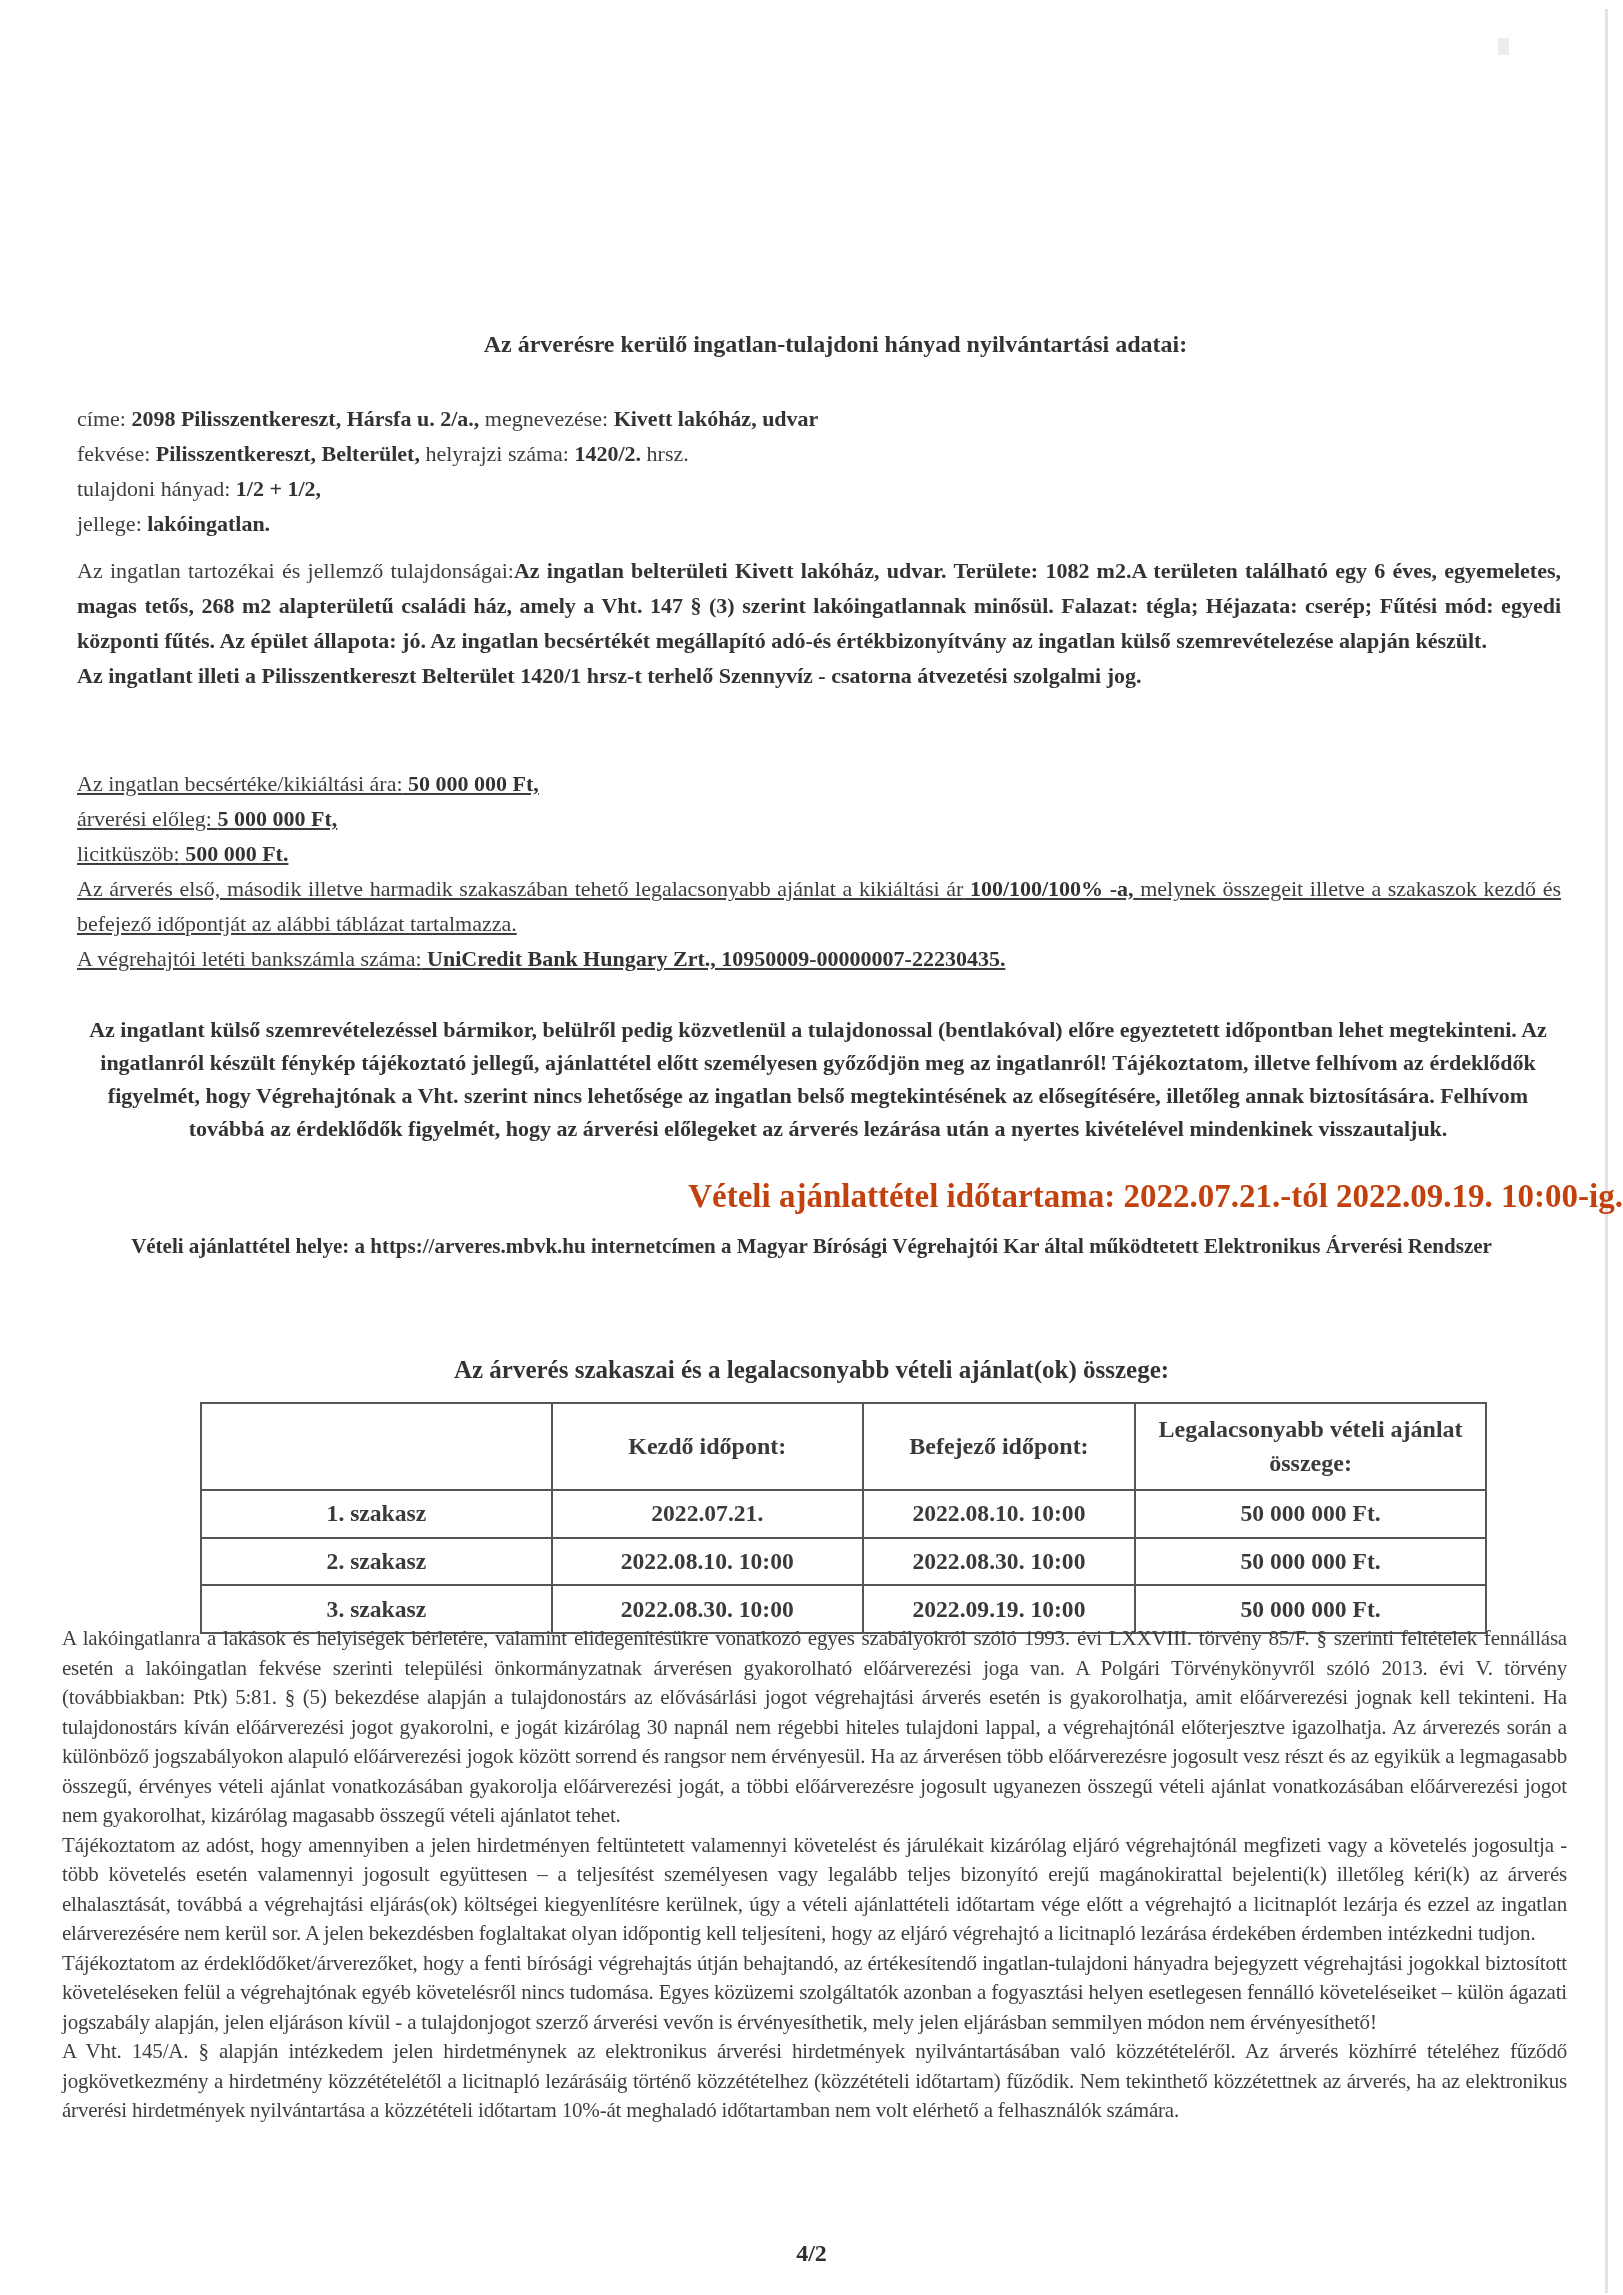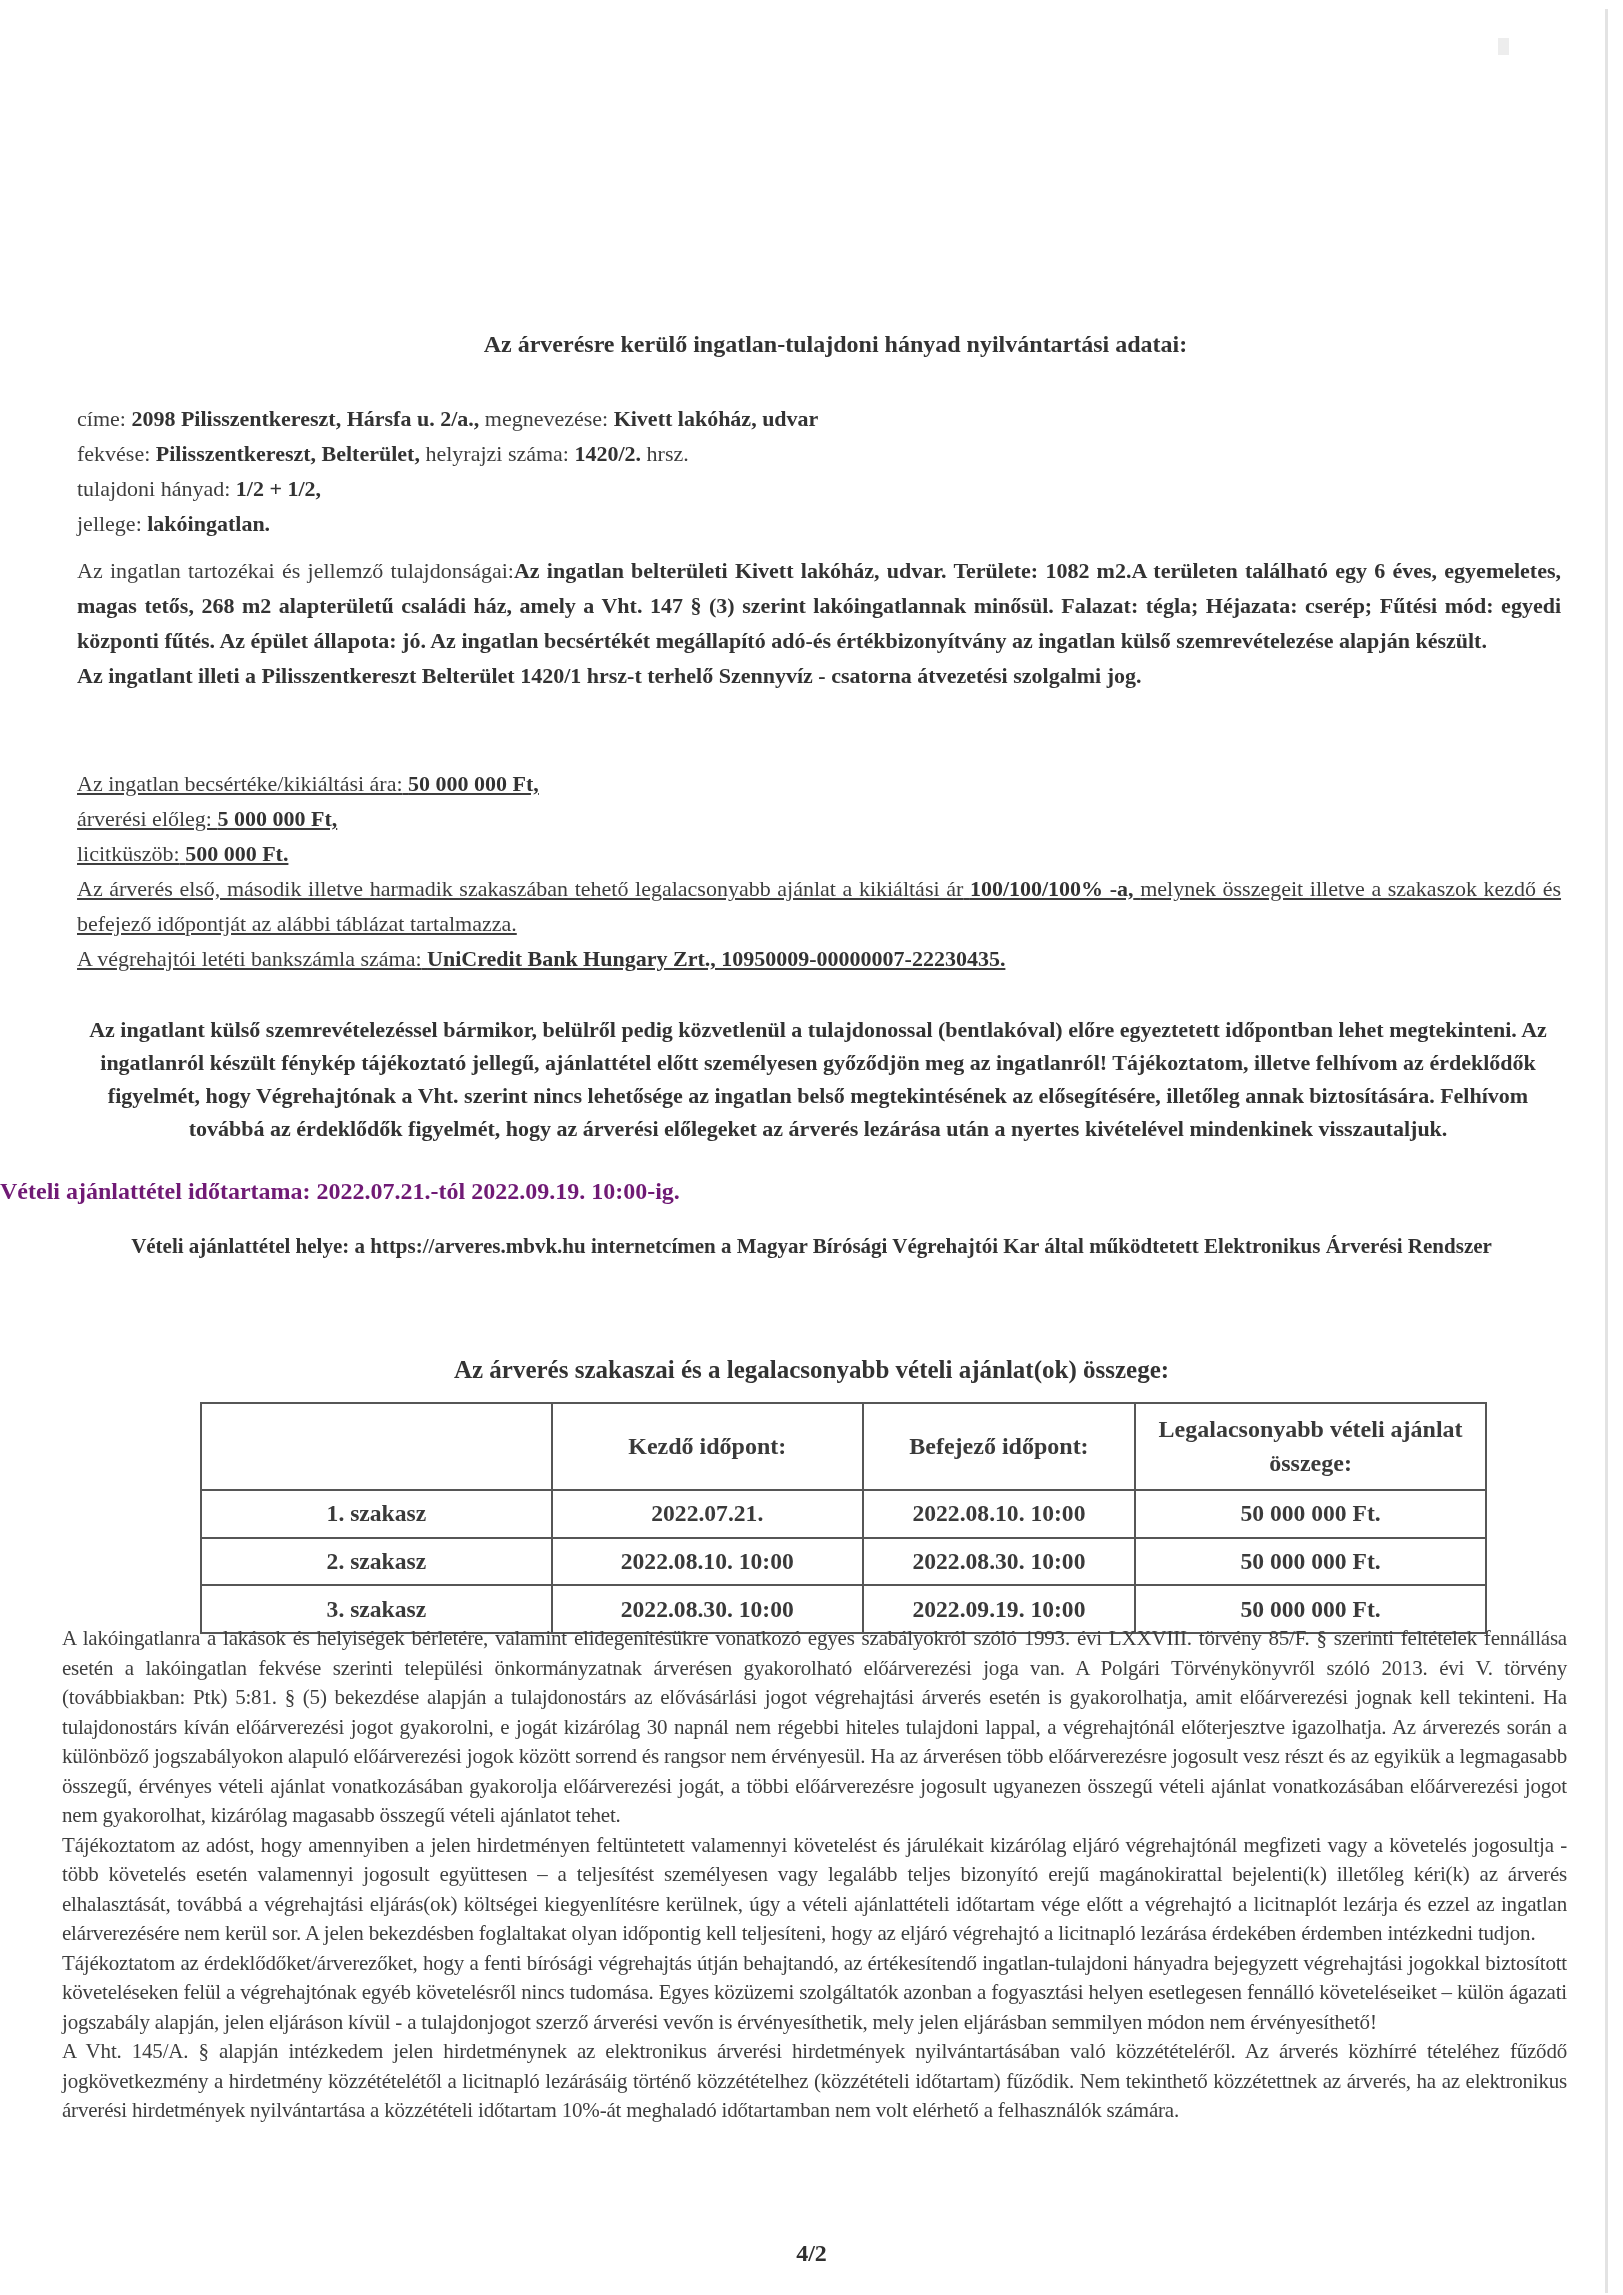--- a/index.html
+++ b/index.html
@@ -45,23 +45,23 @@
 
   .viewing {
     left:88px; right:75px; top:1013px;
     text-align:center;
     font-weight:bold; color:#333;
     font-size:22px; line-height:33px;
   }
 
   .offer-duration {
     left:0; right:0; top:1178px;
-    text-align:left;
-    font-weight:bold; color:#701a75;
-    font-size:24px;
+    text-align:right;
+    font-weight:bold; color:#c2410c;
+    font-size:33px;
   }
   .offer-place {
     left:98px; right:98px; top:1223px;
     text-align:center;
     font-weight:bold; color:#333;
     font-size:21px; line-height:46px;
   }
 
   .stages-heading {
     left:0; right:0; top:1356px;

